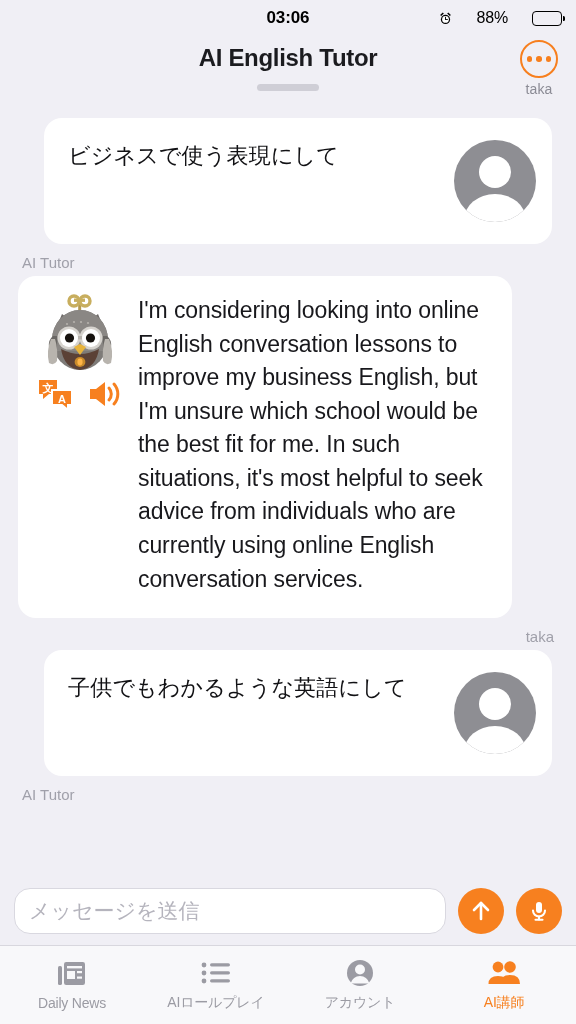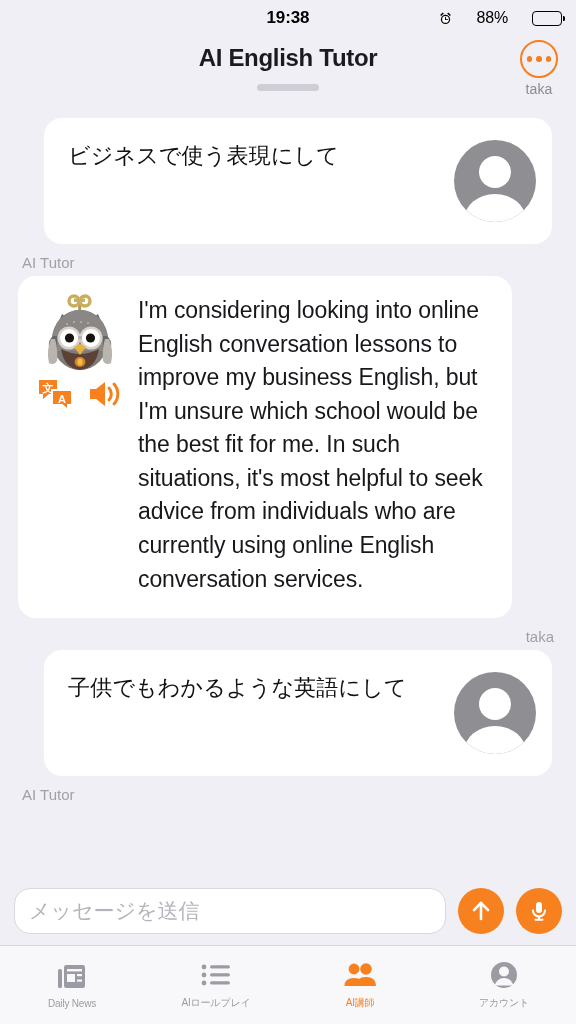--- a/index.html
+++ b/index.html
@@ -177,31 +177,31 @@
     background:#f8f8fa;
     display:flex; align-items:center;
   }
   .tab {
     flex:1 1 0; height:100%;
     display:flex; flex-direction:column;
     align-items:center; justify-content:center; gap:6px;
     cursor:pointer;
   }
   .tab .tab-icon { height:30px; display:flex; align-items:center; justify-content:center; }
-  .tab .tab-label { font-size:10px; color:#9b9ba3; letter-spacing:-0.2px; }
+  .tab .tab-label { font-size:14px; color:#9b9ba3; letter-spacing:-0.2px; }
   .tab.active .tab-label { color:#f7801f; }
 </style>
 </head>
 <body>
 
 <div id="app">
 
   <div class="statusbar">
     <div class="sb-center">
-      <span class="clock">19:38</span>
+      <span class="clock">03:06</span>
     </div>
     <div class="sb-right">
       <svg class="alarm-icon" viewBox="0 0 24 24">
         <circle cx="12" cy="13.5" r="7.4" fill="#000"></circle>
         <circle cx="12" cy="13.5" r="5.4" fill="#fff"></circle>
         <rect x="11.3" y="9.3" width="1.5" height="4.8" fill="#000"></rect>
         <rect x="11.6" y="12.9" width="4.1" height="1.4" fill="#000"></rect>
         <path d="M3.4 6.3 L7.6 2.3 L9.3 4.1 L5.1 8.1 Z" fill="#000"></path>
         <path d="M20.6 6.3 L16.4 2.3 L14.7 4.1 L18.9 8.1 Z" fill="#000"></path>
       </svg>
@@ -341,36 +341,36 @@
           <circle cx="4" cy="13" r="2.4" fill="#9b9ba3"></circle>
           <circle cx="4" cy="21" r="2.4" fill="#9b9ba3"></circle>
           <rect x="10" y="3.2" width="20" height="3.2" rx="1.6" fill="#9b9ba3"></rect>
           <rect x="10" y="11.2" width="20" height="3.2" rx="1.6" fill="#9b9ba3"></rect>
           <rect x="10" y="19.2" width="20" height="3.2" rx="1.6" fill="#9b9ba3"></rect>
         </svg>
       </span>
       <span class="tab-label">AIロールプレイ</span>
     </div>
 
+    <div class="tab">
+      <span class="tab-icon">
+        <svg width="30" height="30" viewBox="0 0 30 30">
+          <circle cx="15" cy="15" r="13" fill="#9b9ba3"></circle>
+          <circle cx="15" cy="11.5" r="5" fill="#f8f8fa"></circle>
+          <path d="M5.5 25.5 q2.5 -7.5 9.5 -7.5 q7 0 9.5 7.5 Z" fill="#f8f8fa"></path>
+        </svg>
+      </span>
+      <span class="tab-label">アカウント</span>
+    </div>
+
     <div class="tab active">
       <span class="tab-icon">
         <svg width="34" height="26" viewBox="0 0 34 26">
           <circle cx="11" cy="7" r="5.4" fill="#f7801f"></circle>
           <circle cx="23" cy="7" r="5.8" fill="#f7801f"></circle>
           <path d="M1.5 24 q0 -8 9.5 -8 q9.5 0 9.5 8 Z" fill="#f7801f"></path>
           <path d="M13 24 q0 -9 10 -9 q10 0 10 9 Z" fill="#f7801f"></path>
         </svg>
       </span>
       <span class="tab-label">AI講師</span>
     </div>
-
-    <div class="tab">
-      <span class="tab-icon">
-        <svg width="30" height="30" viewBox="0 0 30 30">
-          <circle cx="15" cy="15" r="13" fill="#9b9ba3"></circle>
-          <circle cx="15" cy="11.5" r="5" fill="#f8f8fa"></circle>
-          <path d="M5.5 25.5 q2.5 -7.5 9.5 -7.5 q7 0 9.5 7.5 Z" fill="#f8f8fa"></path>
-        </svg>
-      </span>
-      <span class="tab-label">アカウント</span>
-    </div>
   </div>
 </div>
 
 </body></html>

